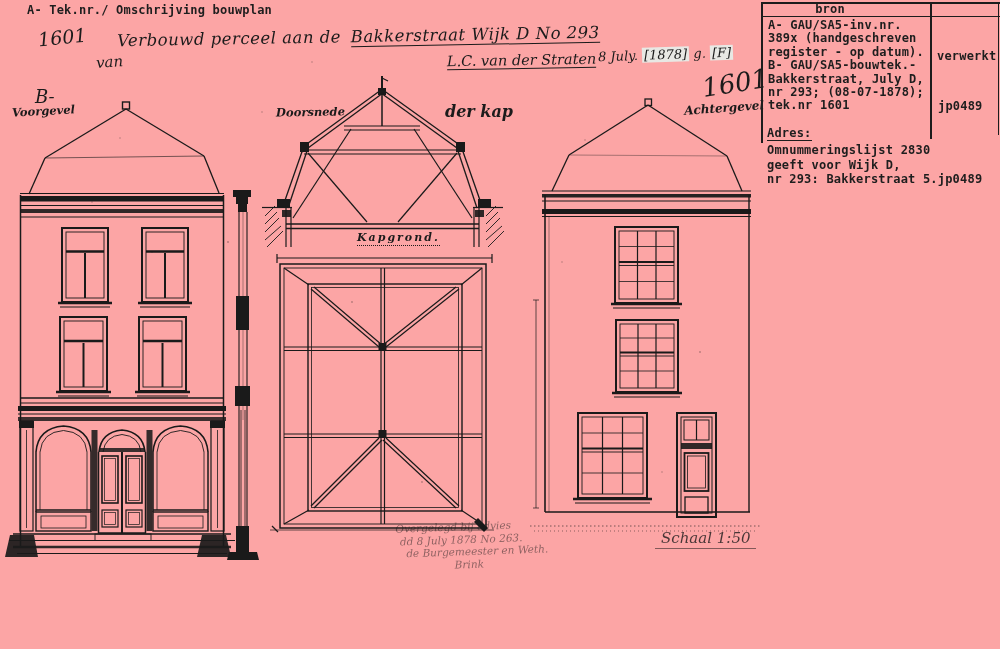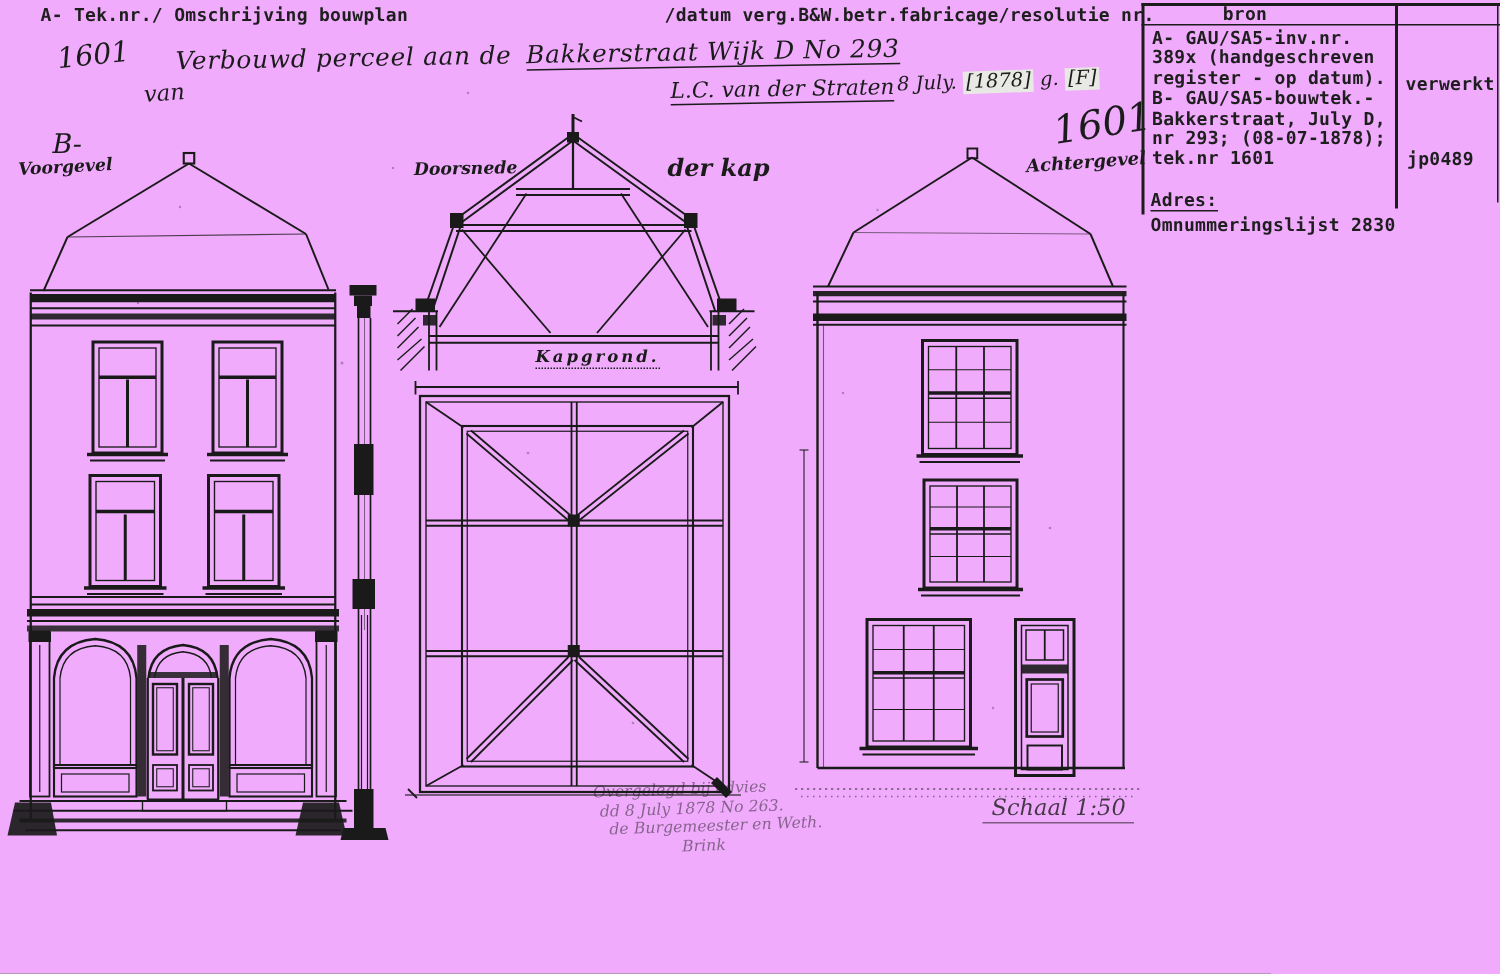--- a/index.html
+++ b/index.html
@@ -1,16 +1,16 @@
 <!DOCTYPE html>
 <html><head>
 <meta charset="utf-8">
 <style>
   html,body{margin:0;padding:0;background:#888;}
-  #page{position:relative;width:1000px;height:649px;background:#f0abfc;overflow:hidden;
+  #page{position:relative;width:1000px;height:649px;background:#fca5a5;overflow:hidden;
         font-family:"DejaVu Sans Mono",monospace;color:#1c1c1c;}
   .typed{position:absolute;font-family:"DejaVu Sans Mono","Liberation Mono",monospace;
          font-size:12px;font-weight:bold;color:#1e1e1e;white-space:nowrap;letter-spacing:.2px;}
   .hw{position:absolute;font-family:"DejaVu Serif","Liberation Serif",serif;font-style:italic;
       color:#1b1b1b;white-space:nowrap;}
   .tline{position:absolute;background:#1c1c1c;}
   .u{border-bottom:1.6px solid #1b1b1b;padding-bottom:0px;}
   .stampbox{background:#e8e8e4;padding:0 2px;}
   svg{position:absolute;left:0;top:0;}
   .note div{white-space:nowrap;}
@@ -317,21 +317,20 @@
           <circle cx="422" cy="482" r=".9"></circle>
           <circle cx="312" cy="62" r=".8"></circle>
         <circle cx="662" cy="472" r=".8"></circle>
           <circle cx="120" cy="138" r=".8"></circle>
           <circle cx="585" cy="140" r=".8"></circle>
       </g>
     </g>
   </svg>
 
   <div class="typed" style="left:27px;top:3px;">A- Tek.nr./ Omschrijving bouwplan</div>
-  <div class="typed" style="left:443px;top:3px;">/datum verg.B&amp;W.betr.fabricage/resolutie nr.</div>
 
   <div class="hw" style="left:38px;top:26px;font-size:19px;transform:rotate(-6deg);">1601</div>
   <div class="hw" style="left:117px;top:27px;font-size:16.5px;letter-spacing:.5px;transform:rotate(-1deg);">
     <span>Verbouwd perceel aan de</span>
     <span class="u" style="margin-left:4px;">Bakkerstraat Wijk D No 293</span>
   </div>
   <div class="hw" style="left:96px;top:53px;font-size:15px;transform:rotate(-4deg);">van</div>
   <div class="hw u" style="left:447px;top:52px;font-size:14.5px;transform:rotate(-1deg);">L.C. van der Straten</div>
   <div class="hw" style="left:598px;top:47px;font-size:13px;transform:rotate(-2deg);">
     <span>8 July.</span>
@@ -372,15 +371,17 @@
     <div class="typed" style="position:static;line-height:13.4px;">B- GAU/SA5-bouwtek.-</div>
     <div class="typed" style="position:static;line-height:13.4px;">Bakkerstraat, July D,</div>
     <div class="typed" style="position:static;line-height:13.4px;">nr 293; (08-07-1878);</div>
     <div class="typed" style="position:static;line-height:13.4px;">tek.nr 1601</div>
   </div>
   <div class="typed" style="left:938px;top:99px;">jp0489</div>
 
   <div class="typed" style="left:767px;top:126px;border-bottom:1.6px solid #1e1e1e;">Adres:</div>
   <div style="position:absolute;left:767px;top:143px;">
     <div class="typed" style="position:static;line-height:14.6px;">Omnummeringslijst 2830</div>
+    <div class="typed" style="position:static;line-height:14.6px;">geeft voor Wijk D,</div>
+    <div class="typed" style="position:static;line-height:14.6px;">nr 293: Bakkerstraat 5.jp0489</div>
   </div>
 
 </div>
 
 </body></html>

